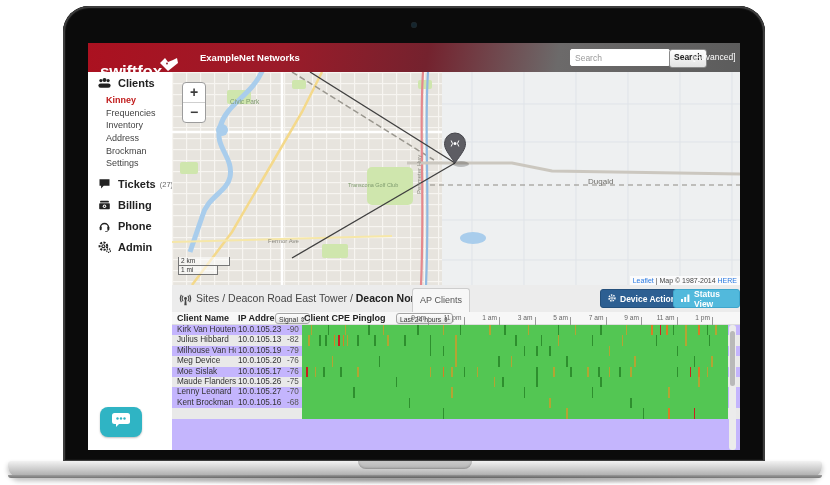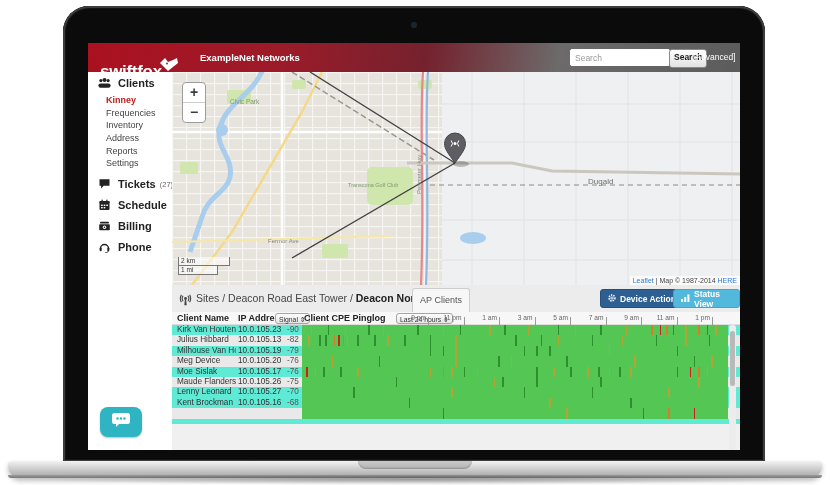--- a/index.html
+++ b/index.html
@@ -87,21 +87,21 @@
 
   .colhead{position:absolute;left:0;top:27px;width:568px;height:13px;background:#f7f7f7;
     border-bottom:1px solid #ddd;box-sizing:border-box;font-size:9px;color:#222;}
   .ch{position:absolute;top:0;line-height:13px;font-weight:bold;white-space:nowrap;}
   .mini-select{position:absolute;top:1px;height:11px;line-height:9px;border:1px solid #a5a5a5;
     border-radius:3px;background:linear-gradient(#fdfdfd,#e6e6e6);font-size:6.8px;color:#333;
     padding:1px 3px;box-sizing:border-box;white-space:nowrap;cursor:pointer;}
   .tick-label{position:absolute;top:2px;font-size:6.6px;color:#666;width:30px;text-align:right;}
   .tick{position:absolute;top:5px;height:8px;width:1px;background:#999;}
 
-  .rows{position:absolute;left:0;top:40px;width:568px;height:99px;background:#5eead4;overflow:hidden;}
+  .rows{position:absolute;left:0;top:40px;width:568px;height:161px;background:#c4b5fd;overflow:hidden;}
   .crow{position:relative;height:10.42px;cursor:pointer;}
   .crow.alt{background:#e9e9e9;}
   .cell{position:absolute;top:0;font-size:8.2px;line-height:10.4px;white-space:nowrap;overflow:hidden;}
   .c-name{left:5px;width:59px;color:#333;}
   .c-ip{left:66px;width:48px;color:#333;}
   .c-sig{left:108px;width:26px;text-align:center;color:#555;}
   .c-ping{position:absolute;left:130px;top:0;width:426px;height:100%;}
   .ev{position:absolute;top:0;bottom:0;width:1.5px;}
   .vtrack{position:absolute;left:557px;top:40px;width:7px;height:125px;background:#ececec;border-radius:3px;}
   .vthumb{position:absolute;left:558px;top:46px;width:5px;height:55px;background:#b9b9b9;border-radius:2.5px;cursor:pointer;}
@@ -142,61 +142,56 @@
               <circle cx="6.5" cy="2.9" r="2"></circle>
               <rect x="0.4" y="6.4" width="12.2" height="4.4" rx="2.2"></rect>
             </svg></span>
           <span>Clients</span>
         </div>
         <div class="side-sub">
           <div class="side-sub-item active">Kinney</div>
           <div class="side-sub-item">Frequencies</div>
           <div class="side-sub-item">Inventory</div>
           <div class="side-sub-item">Address</div>
-          <div class="side-sub-item">Reports</div>
+          <div class="side-sub-item">Brockman</div>
           <div class="side-sub-item">Settings</div>
         </div>
         <div class="side-item">
           <span class="s-icon"><svg width="13" height="12" viewBox="0 0 12 12" fill="currentColor">
               <path d="M1 1.2h10v6.6H5.2L2.6 10.6V7.8H1z"></path>
             </svg></span>
           <span>Tickets</span>
           <span class="s-badge">(27)</span>
-        </div>
-        <div class="side-item">
-          <span class="s-icon"><svg width="13" height="12" viewBox="0 0 12 12" fill="currentColor">
-              <rect x="1" y="2" width="10" height="9" rx="1"></rect>
-              <rect x="1" y="2" width="10" height="2.4" rx="1" fill="currentColor"></rect>
-              <rect x="2.6" y="5.6" width="1.6" height="1.4" fill="#fff"></rect>
-              <rect x="5.2" y="5.6" width="1.6" height="1.4" fill="#fff"></rect>
-              <rect x="7.8" y="5.6" width="1.6" height="1.4" fill="#fff"></rect>
-              <rect x="2.6" y="8" width="1.6" height="1.4" fill="#fff"></rect>
-              <rect x="5.2" y="8" width="1.6" height="1.4" fill="#fff"></rect>
-              <rect x="3" y="0.6" width="1.2" height="2.2" rx="0.5"></rect>
-              <rect x="7.8" y="0.6" width="1.2" height="2.2" rx="0.5"></rect>
-            </svg></span>
-          <span>Schedule</span>
         </div>
         <div class="side-item">
           <span class="s-icon"><svg width="13" height="12" viewBox="0 0 12 12" fill="currentColor">
               <rect x="1.6" y="1.8" width="8.8" height="1.8" rx="0.7"></rect>
               <rect x="0.7" y="4.2" width="10.6" height="6" rx="0.8"></rect>
               <circle cx="6" cy="7.2" r="1.7" fill="#fff"></circle>
               <circle cx="6" cy="7.2" r="0.8"></circle>
             </svg></span>
           <span>Billing</span>
         </div>
         <div class="side-item">
           <span class="s-icon"><svg width="13" height="12" viewBox="0 0 12 12" fill="currentColor">
               <path d="M2 7.5a4 4 0 0 1 8 0" fill="none" stroke="currentColor" stroke-width="1.4"></path>
               <rect x="1.1" y="6.6" width="2.1" height="3.6" rx="1"></rect>
               <rect x="8.8" y="6.6" width="2.1" height="3.6" rx="1"></rect>
               <path d="M9.8 10c0 1-1.4 1.6-3 1.6" fill="none" stroke="currentColor" stroke-width="0.9"></path>
             </svg></span>
           <span>Phone</span>
+        </div>
+        <div class="side-item">
+          <span class="s-icon"><svg width="13" height="12" viewBox="0 0 13 12" fill="currentColor">
+              <circle cx="5.4" cy="5.2" r="3.8" fill="none" stroke="currentColor" stroke-width="2" stroke-dasharray="2.1 1.4"></circle>
+              <circle cx="5.4" cy="5.2" r="2"></circle>
+              <circle cx="5.4" cy="5.2" r="0.9" fill="#fff"></circle>
+              <circle cx="10.6" cy="9.6" r="1.8" fill="none" stroke="currentColor" stroke-width="1.4" stroke-dasharray="1.1 0.9"></circle>
+            </svg></span>
+          <span>Admin</span>
         </div>
       </div>
 
     <div class="map" id="map">
       <svg width="568" height="213" viewBox="0 0 568 213">
         <defs>
           <pattern id="citygrid" width="14" height="11" patternUnits="userSpaceOnUse">
             <rect width="14" height="11" fill="#e7e4de"></rect>
             <rect width="14" height="1.2" fill="#f7f5f1"></rect>
             <rect width="1.2" height="11" fill="#f7f5f1"></rect>

